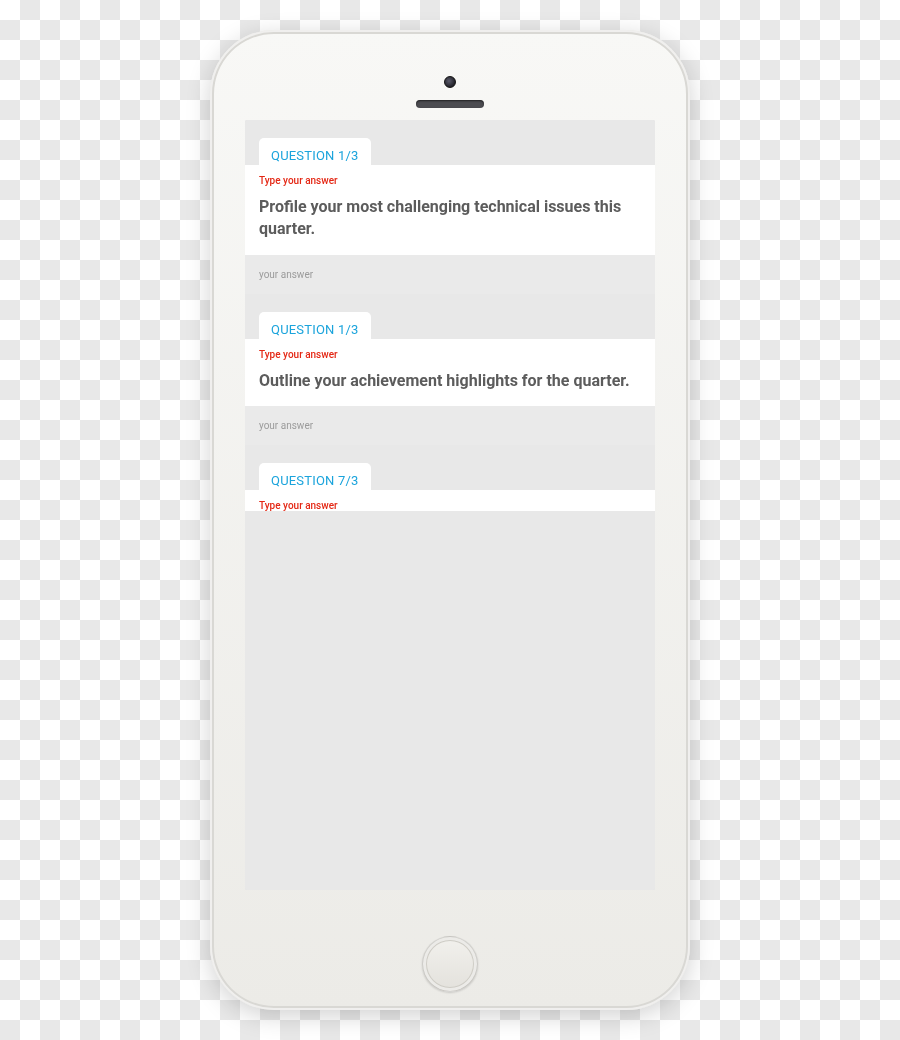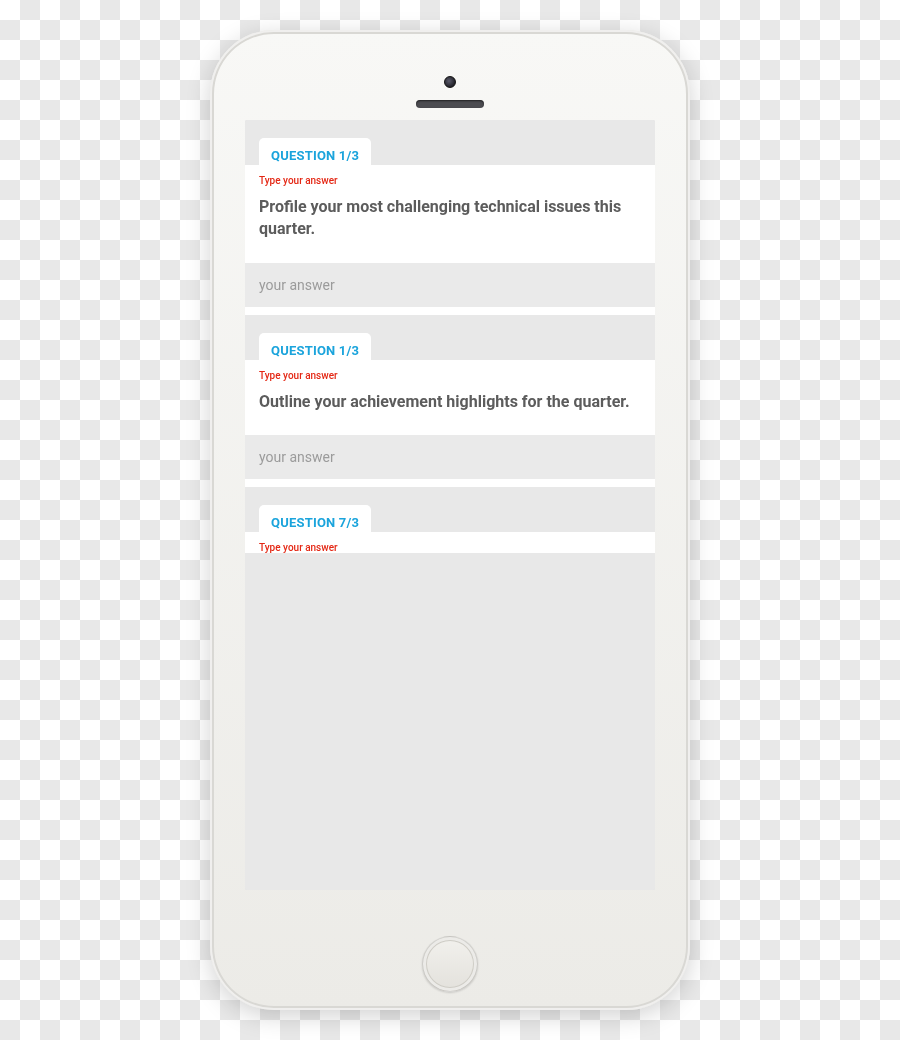--- a/index.html
+++ b/index.html
@@ -147,46 +147,46 @@
     .q-tag-wrap {
       padding: 0 14px;
       margin-bottom: -4px;
     }
     .q-tag {
       display: inline-block;
       background: #fff;
       border-radius: 5px 5px 0 0;
       padding: 10px 12px 6px 12px;
       color: #1ba4dc;
-      font-weight: 700;
+      font-weight: 400;
       font-size: 13px;
       letter-spacing: 0.2px;
     }
     .card-inner {
       padding: 10px 14px 0 14px;
     }
     .instruction {
       color: #e42714;
       font-size: 10px;
       font-weight: 500;
       margin-bottom: 10px;
     }
     .prompt {
       color: #5c5c5c;
       font-size: 16px;
       font-weight: 700;
       line-height: 1.4;
       margin-bottom: 14px;
     }
     .answer-field {
-      margin: 8px -14px;
+      margin: 0 -14px;
       padding: 14px 14px;
       background: #eaeaea;
       color: #9b9b9b;
-      font-size: 14px;
+      font-size: 10px;
       border: none;
       width: calc(100% + 28px);
       outline: none;
       font-family: inherit;
     }
     .answer-field::placeholder {
       color: #9b9b9b;
     }
   </style>
 </head>

